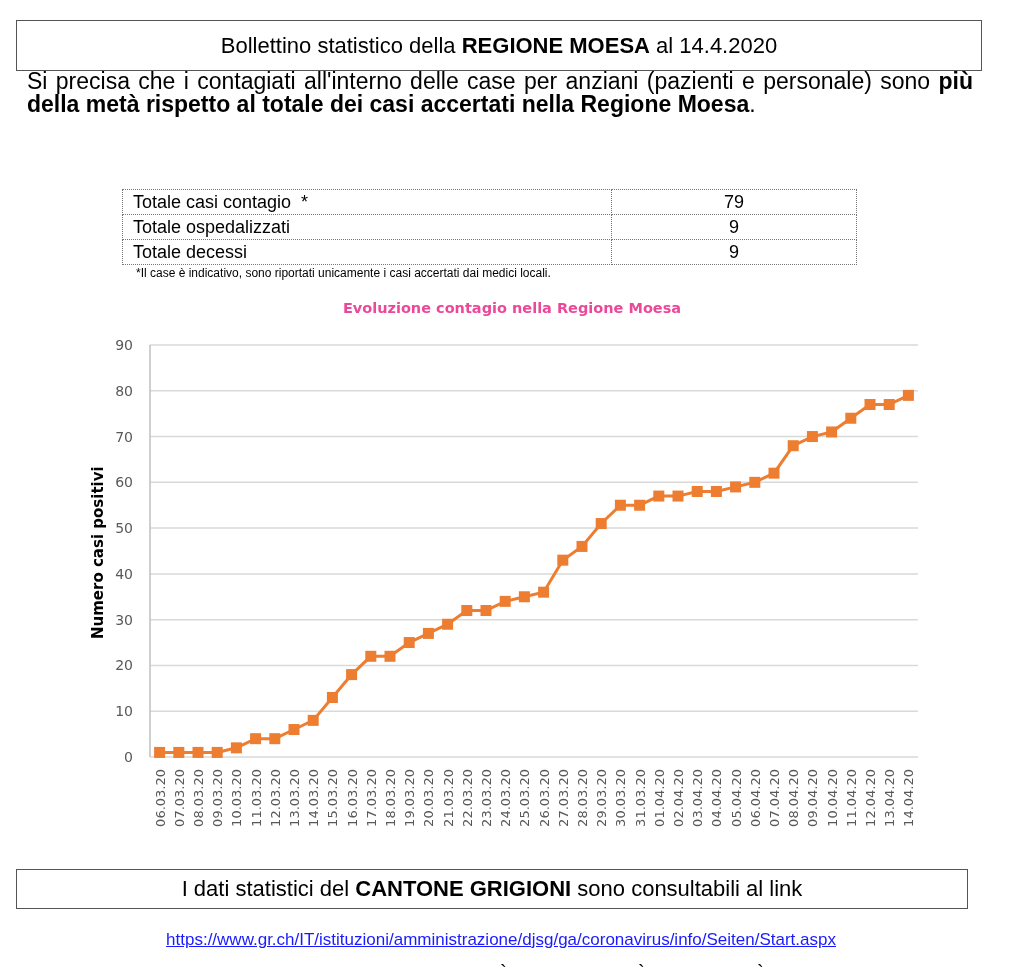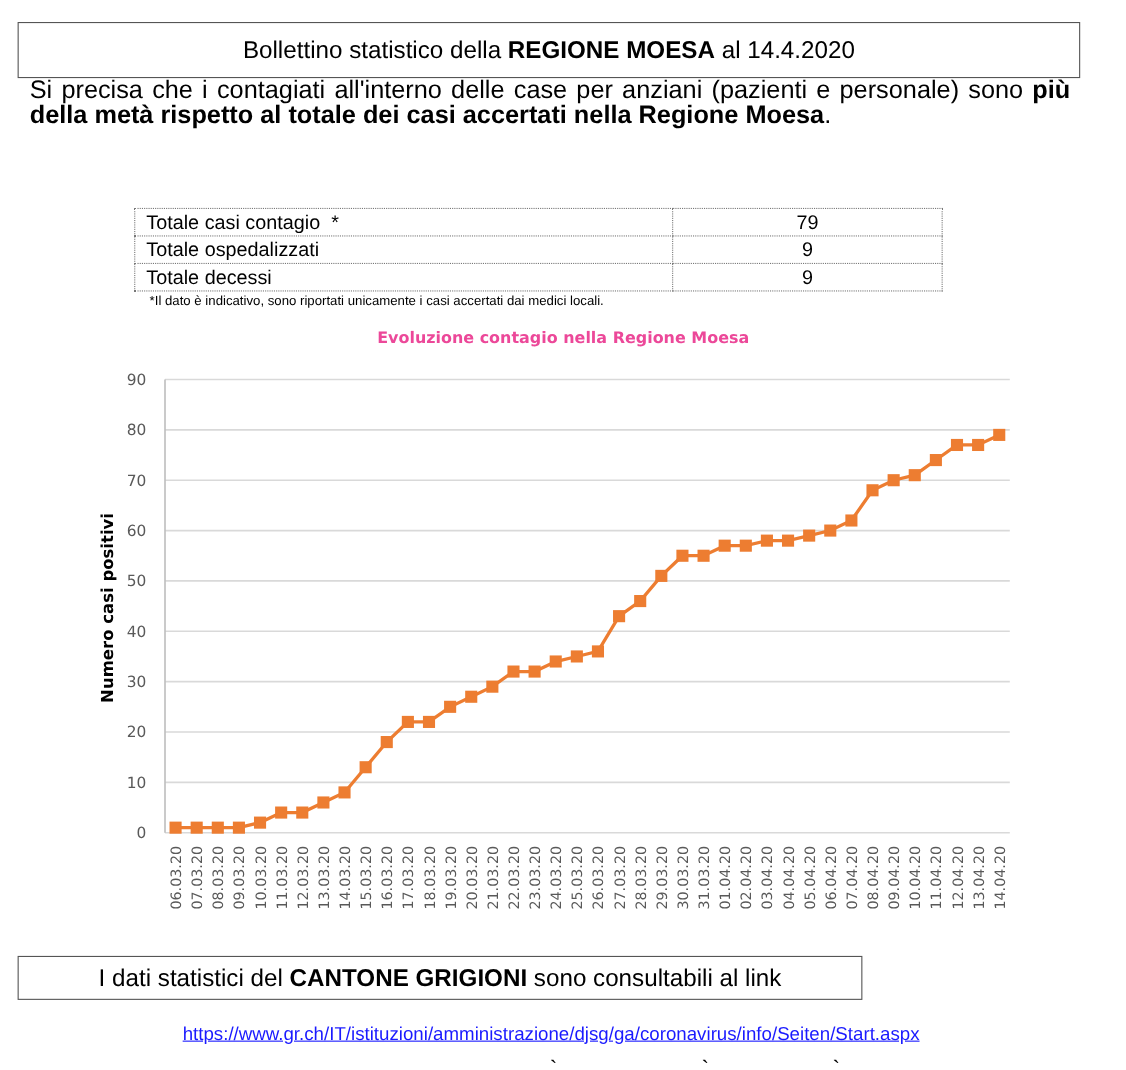--- a/index.html
+++ b/index.html
@@ -7,21 +7,21 @@
   .title-box { position:absolute; left:16px; top:20px; width:966px; height:51px; border:1.5px solid #555; box-sizing:border-box; display:flex; align-items:center; justify-content:center; font-size:22px; }
   .title-box b { font-weight:bold; }
   .intro { position:absolute; left:27px; top:70px; width:946px; font-size:23px; line-height:23px; text-align:justify; }
   .intro p { margin:0; }
   .stats-table { position:absolute; left:122px; top:189px; width:735px; border-collapse:collapse; font-size:18px; }
   .stats-table td { border:1px dotted #777; height:24px; padding:0 10px; line-height:22px; }
   .stats-table td.val { text-align:center; width:224px; }
   .footnote { position:absolute; left:136px; top:266px; font-size:12px; }
   .chart-title { position:absolute; left:0; width:1024px; top:300px; text-align:center; font-family:"DejaVu Sans", sans-serif; font-weight:bold; font-size:14.5px; color:#ec4899; }
   svg.chart { position:absolute; left:0; top:330px; }
-  .bottom-box { position:absolute; left:16px; top:869px; width:768px; height:40px; border:1.5px solid #555; box-sizing:border-box; display:flex; align-items:center; justify-content:center; font-size:22px; }
+  .bottom-box { position:absolute; left:16px; top:869px; width:952px; height:40px; border:1.5px solid #555; box-sizing:border-box; display:flex; align-items:center; justify-content:center; font-size:22px; }
   .link { position:absolute; left:0; width:1002px; top:930px; text-align:center; font-size:17px; color:#1a1aff; text-decoration:underline; }
   .accents { position:absolute; top:962px; font-size:20px; line-height:20px; height:11px; overflow:hidden; }
 </style>
 </head>
 <body>
 
 <div class="title-box">
   <span style="white-space:pre">Bollettino statistico della </span>
     <b>REGIONE MOESA</b>
     <span style="white-space:pre"> al 14.4.2020</span>
@@ -40,21 +40,21 @@
   <tr>
     <td>Totale ospedalizzati</td>
     <td class="val">9</td>
   </tr>
   <tr>
     <td>Totale decessi</td>
     <td class="val">9</td>
   </tr>
 </tbody>
   </table>
-<div class="footnote">*Il dato è indicativo, sono riportati unicamente i casi accertati dai medici locali.</div>
+<div class="footnote">*Il case è indicativo, sono riportati unicamente i casi accertati dai medici locali.</div>
 
 <div class="chart-title">Evoluzione contagio nella Regione Moesa</div>
 <svg class="chart" width="1024" height="520">
   <g id="grid">
       <line x1="150" x2="918" y1="381.22222222222223" y2="381.22222222222223" stroke="#d9d9d9" stroke-width="1.5"></line>
       <line x1="150" x2="918" y1="335.44444444444446" y2="335.44444444444446" stroke="#d9d9d9" stroke-width="1.5"></line>
       <line x1="150" x2="918" y1="289.6666666666667" y2="289.6666666666667" stroke="#d9d9d9" stroke-width="1.5"></line>
       <line x1="150" x2="918" y1="243.8888888888889" y2="243.8888888888889" stroke="#d9d9d9" stroke-width="1.5"></line>
       <line x1="150" x2="918" y1="198.11111111111111" y2="198.11111111111111" stroke="#d9d9d9" stroke-width="1.5"></line>
       <line x1="150" x2="918" y1="152.33333333333337" y2="152.33333333333337" stroke="#d9d9d9" stroke-width="1.5"></line>

